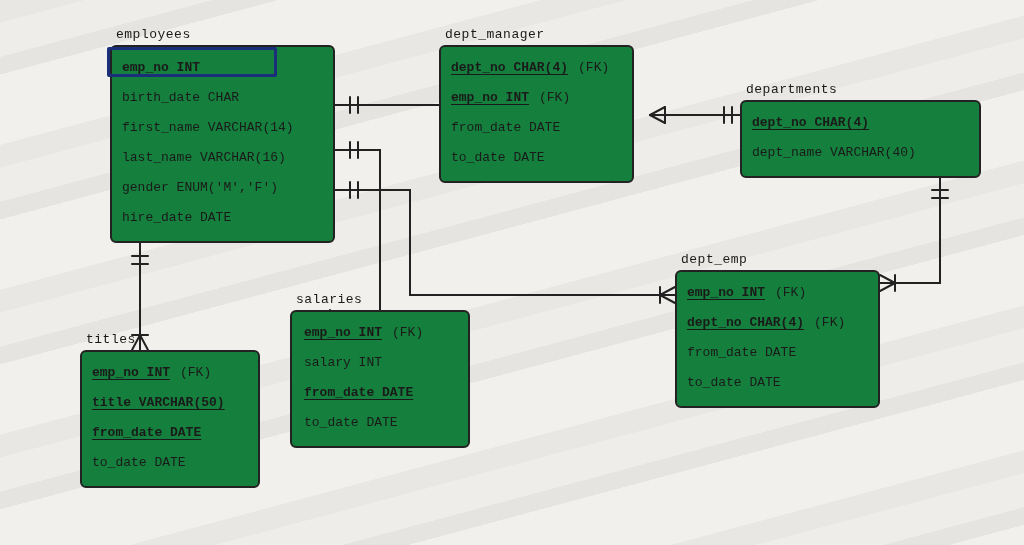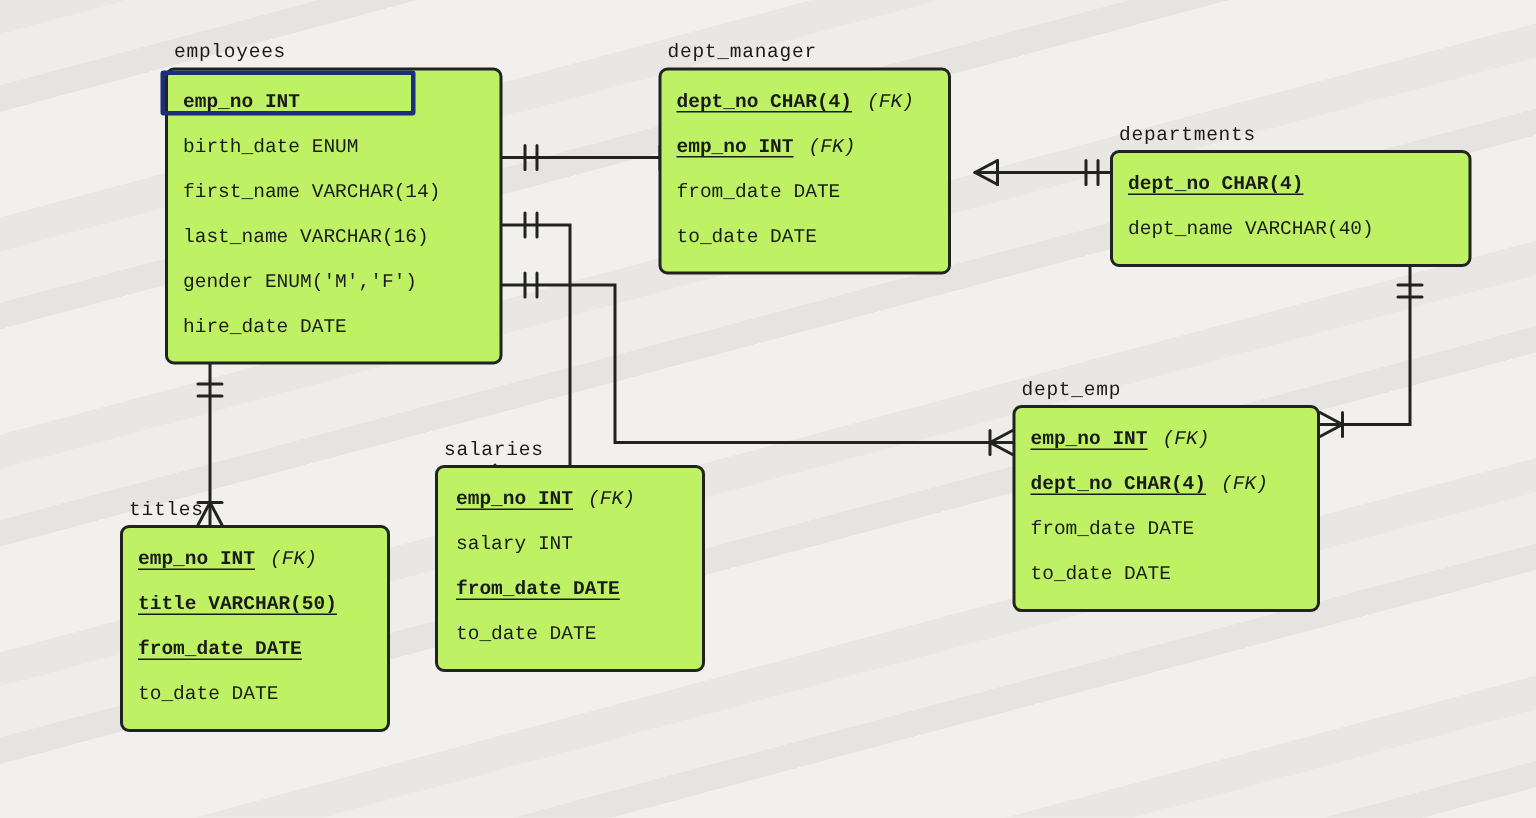--- a/index.html
+++ b/index.html
@@ -26,21 +26,21 @@
         rgba(0,0,0,0) 72px 140px);
     pointer-events:none;
   }
   #stage{
     position:relative;
     width:1024px;
     height:545px;
   }
   .entity{
     position:absolute;
-    background:#bef264;
+    background:#15803d;
     border:2px solid #222;
     border-radius:6px;
     box-sizing:border-box;
     padding:6px 10px 8px 10px;
   }
   .entity-title{
     position:absolute;
     top:-20px;
     left:4px;
     font-size:13px;
@@ -54,21 +54,20 @@
   .col .name{font-weight:normal;}
   .col.pk .name{
     font-weight:bold;
     text-decoration:underline;
     text-underline-offset:3px;
     font-family:Liberation Mono, monospace;
   }
   .col .fk{
     margin-left:10px;
     font-weight:normal;
-    font-style:italic;
   }
   
   .highlight{
     position:absolute;
     border:3px solid #1a2e7a;
     border-radius:2px;
     box-sizing:border-box;
     pointer-events:none;
   }
   svg.connectors{
@@ -135,21 +134,21 @@
     <line x1="132" y1="264" x2="148" y2="264"></line>
     <line x1="132" y1="350" x2="140" y2="335"></line>
     <line x1="148" y1="350" x2="140" y2="335"></line>
     <line x1="132" y1="335" x2="148" y2="335"></line>
   </svg>
 
   <div class="entity" style="left:110px; top:45px; width:225px;">
     <div class="entity-title">employees</div>
     <div id="cols-employees">
         <div class="col pk"><span class="name">emp_no INT</span></div>
-        <div class="col"><span class="name">birth_date ENUM</span></div>
+        <div class="col"><span class="name">birth_date CHAR</span></div>
         <div class="col"><span class="name">first_name VARCHAR(14)</span></div>
         <div class="col"><span class="name">last_name VARCHAR(16)</span></div>
         <div class="col"><span class="name">gender ENUM('M','F')</span></div>
         <div class="col"><span class="name">hire_date DATE</span></div>
       </div>
   </div>
   <div class="highlight" style="left:107px; top:47px; width:170px; height:30px;"></div>
 
   <div class="entity" style="left:439px; top:45px; width:195px;">
     <div class="entity-title">dept_manager</div>

